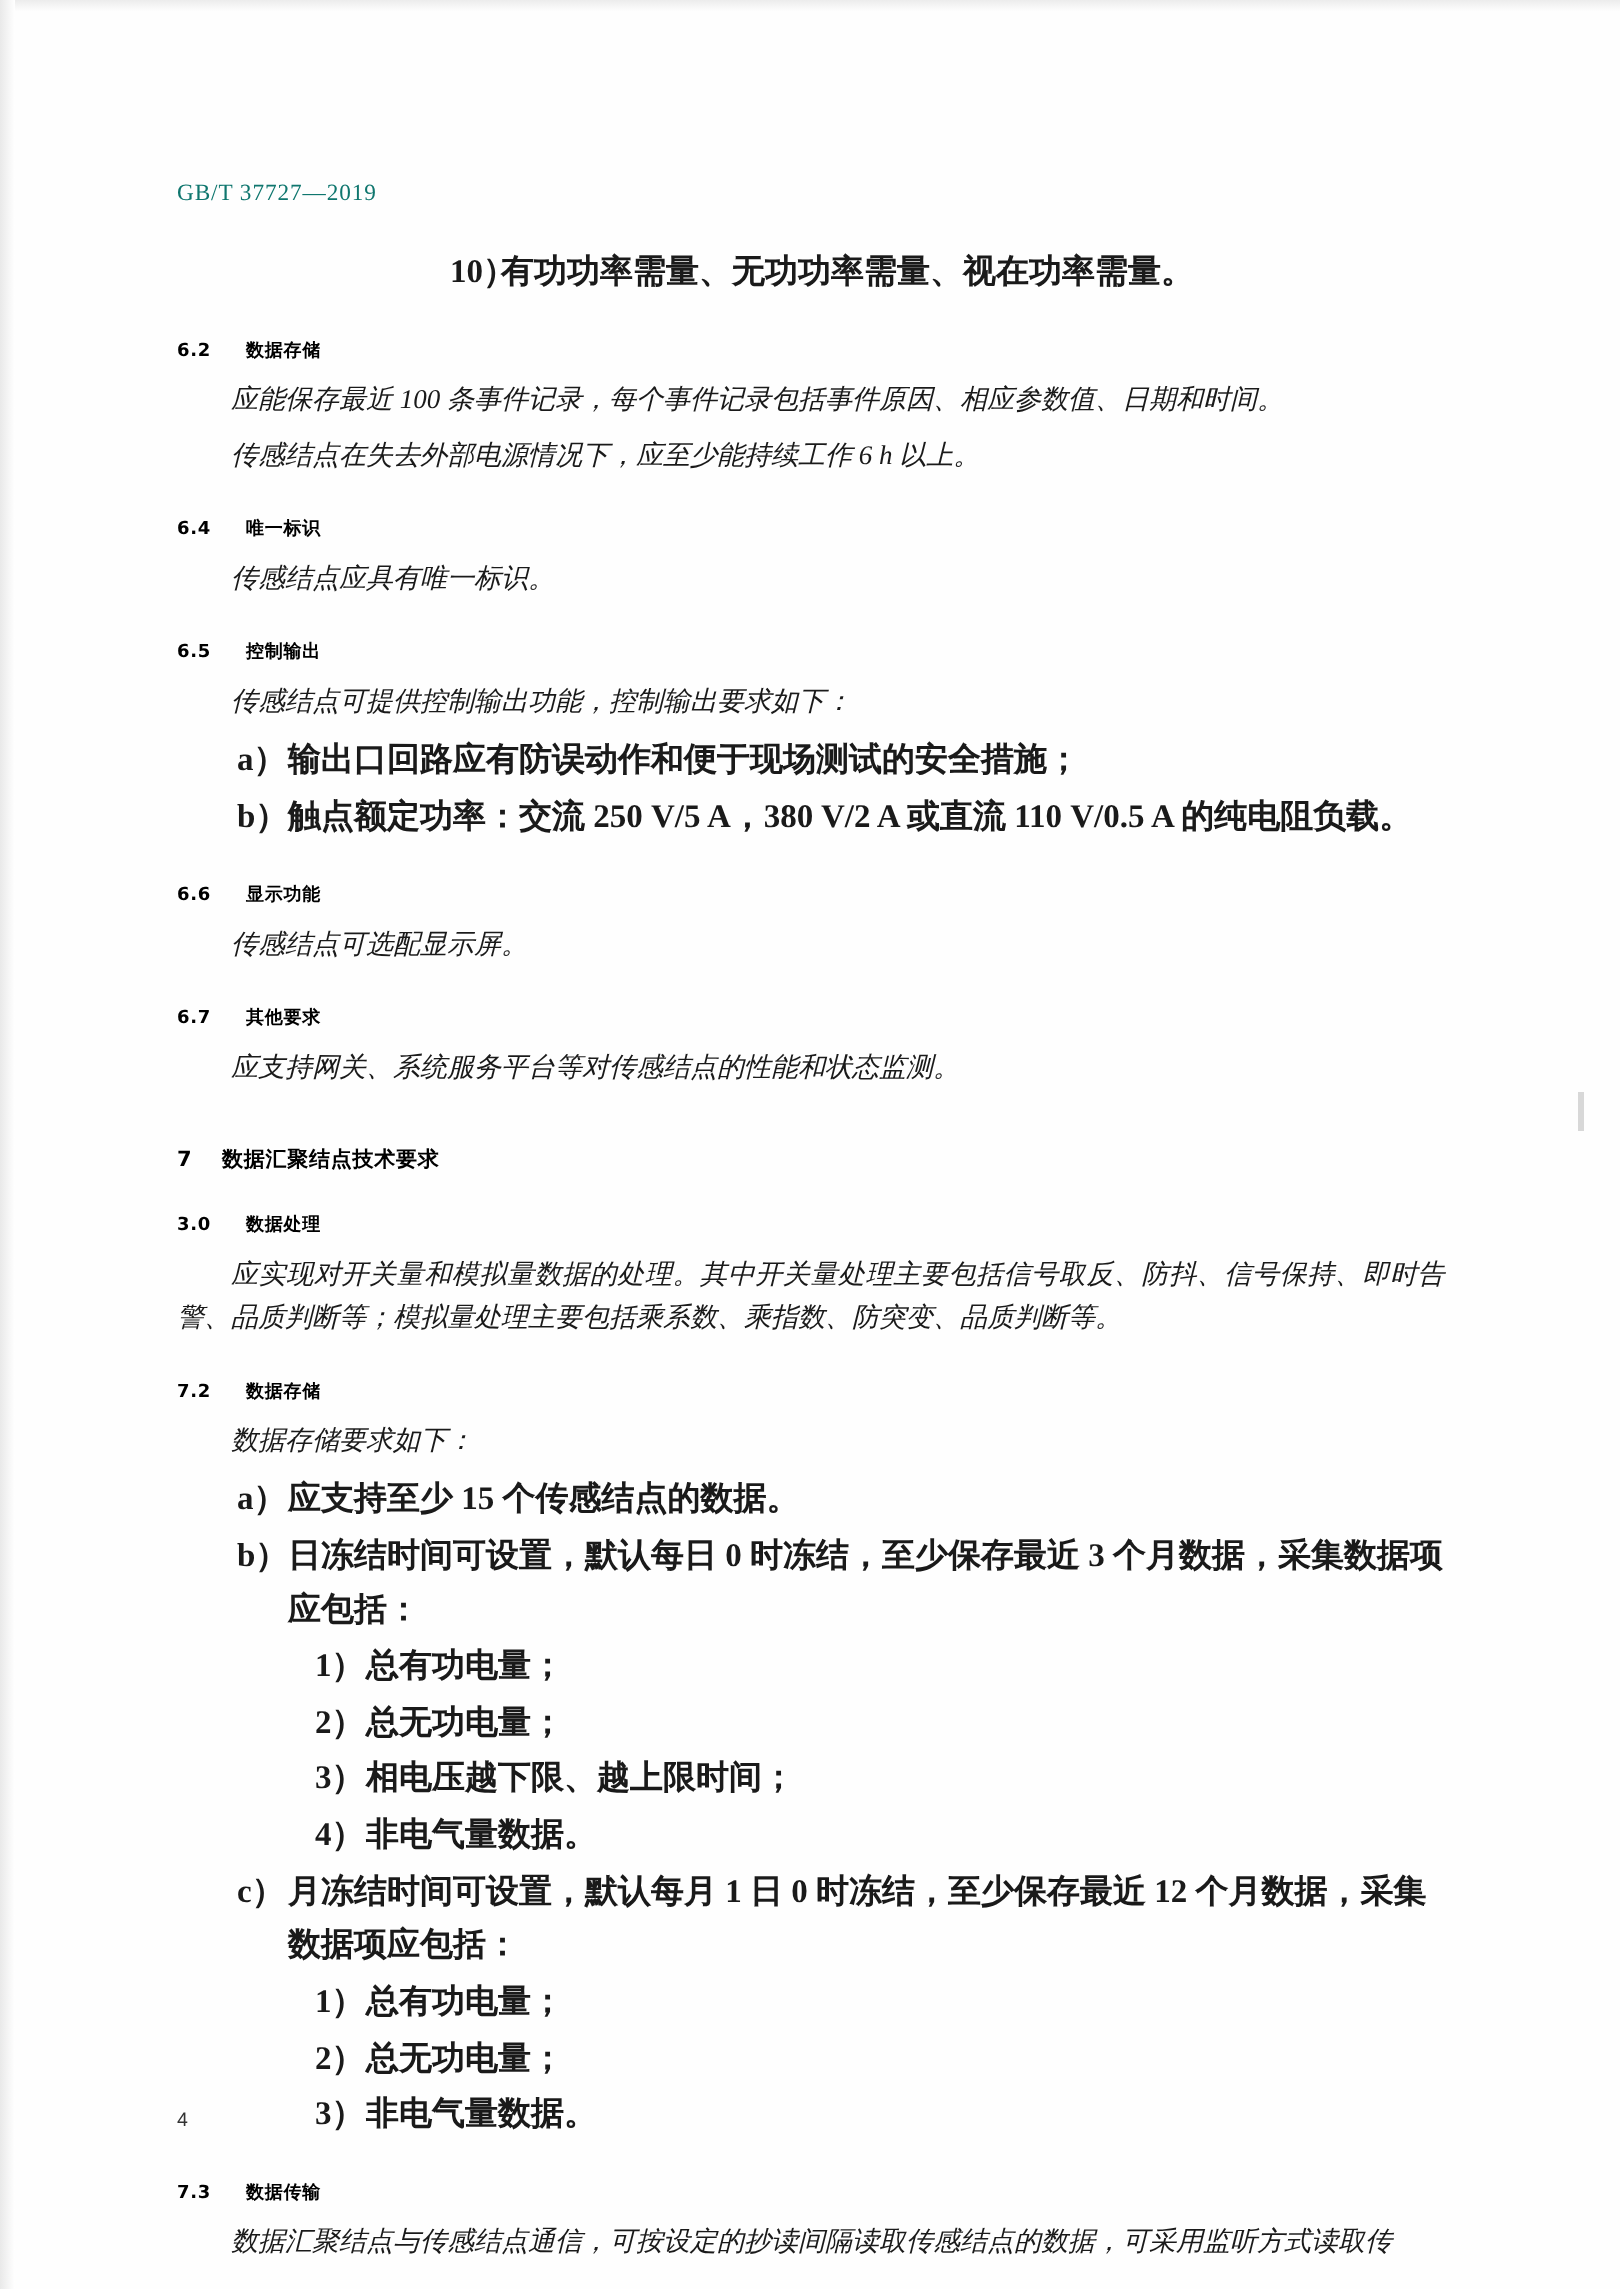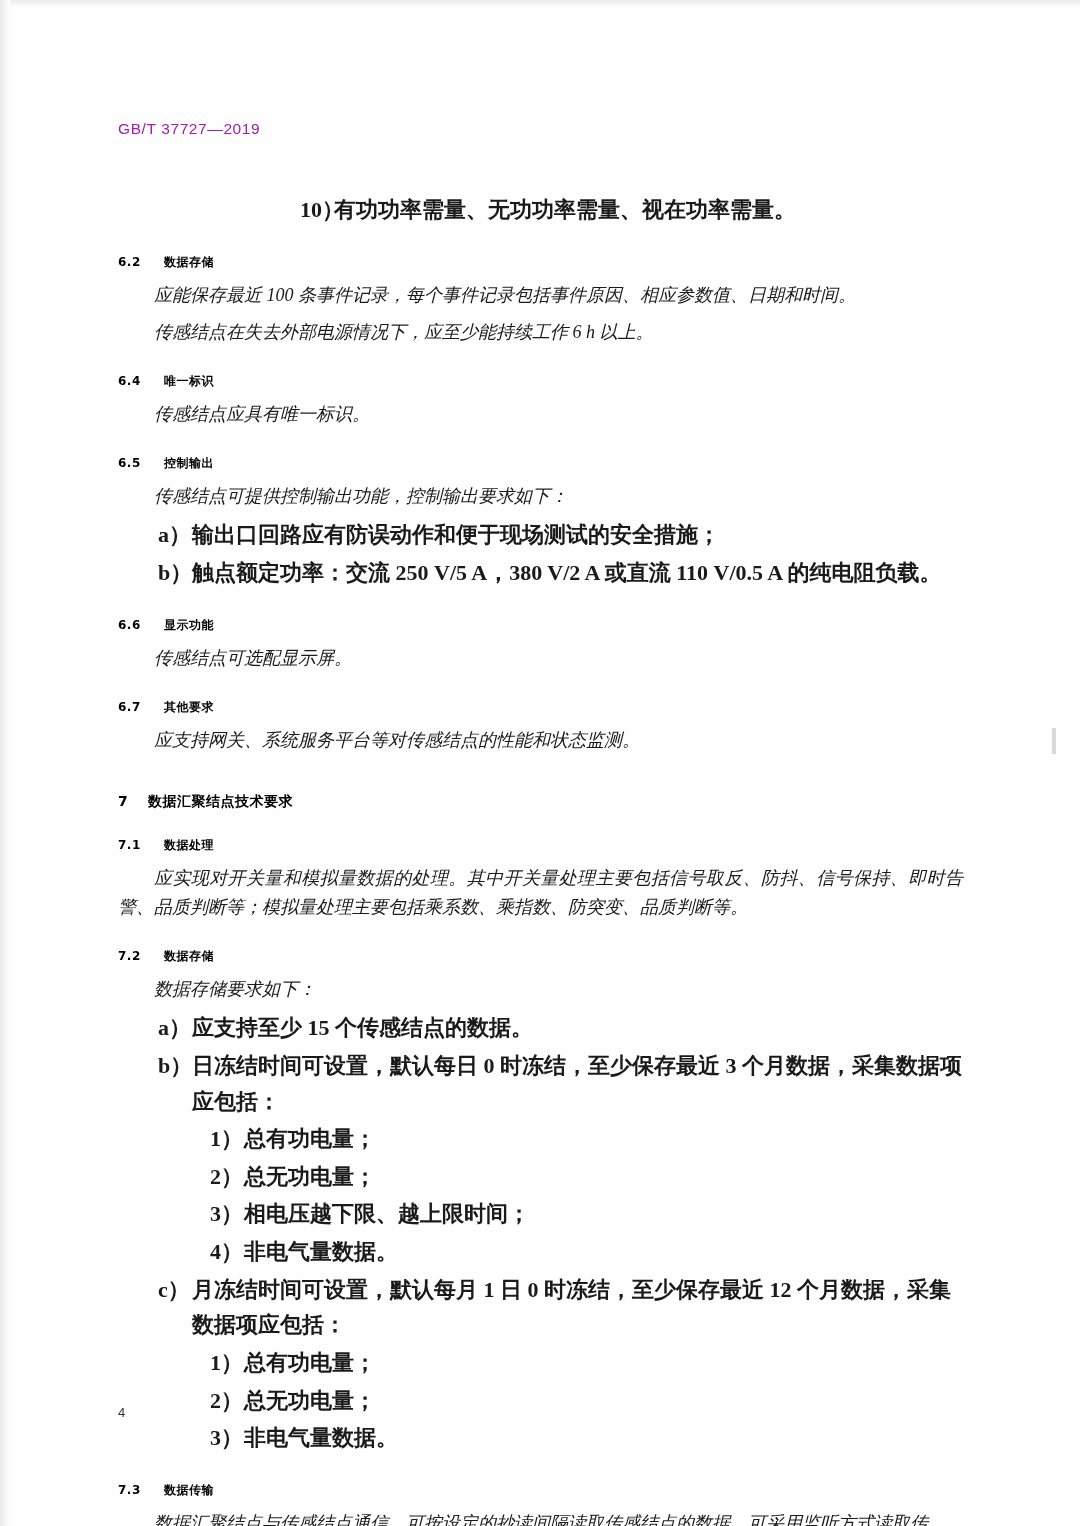--- a/index.html
+++ b/index.html
@@ -26,25 +26,25 @@
     height: 1526px;
     background: #fefefe;
   }
   .content {
     position: absolute;
     left: 118px;
     top: 120px;
     width: 845px;
   }
   .header {
-    font-family: Liberation Sans, sans-serif;
+    font-family: Liberation Serif, serif;
     font-size: 15.5px;
     letter-spacing: 0.6px;
-    color: #a21caf;
-    margin-bottom: 54px;
+    color: #0f766e;
+    margin-bottom: 25px;
   }
   .h2 {
     font-family: "DejaVu Sans", "Liberation Sans", sans-serif;
     font-weight: bold;
     font-size: 12px;
     color: #000;
     margin: 26px 0 10px 0;
     letter-spacing: 0.5px;
   }
   .h2 .num {
@@ -159,21 +159,21 @@
           </div>
           <div class="listrow lvl1">
             <span class="mark">b）</span>
             <span class="txt">触点额定功率：交流 250 V/5 A，380 V/2 A 或直流 110 V/0.5 A 的纯电阻负载。</span>
           </div>
           <div class="h2"><span class="num">6.6</span><span>显示功能</span></div>
           <div class="para">传感结点可选配显示屏。</div>
           <div class="h2"><span class="num">6.7</span><span>其他要求</span></div>
           <div class="para">应支持网关、系统服务平台等对传感结点的性能和状态监测。</div>
           <div class="h1"><span class="num">7</span><span>数据汇聚结点技术要求</span></div>
-          <div class="h2"><span class="num">7.1</span><span>数据处理</span></div>
+          <div class="h2"><span class="num">3.0</span><span>数据处理</span></div>
           <div class="para">应实现对开关量和模拟量数据的处理。其中开关量处理主要包括信号取反、防抖、信号保持、即时告警、品质判断等；模拟量处理主要包括乘系数、乘指数、防突变、品质判断等。</div>
           <div class="h2"><span class="num">7.2</span><span>数据存储</span></div>
           <div class="para">数据存储要求如下：</div>
           <div class="listrow lvl1">
             <span class="mark">a）</span>
             <span class="txt">应支持至少 15 个传感结点的数据。</span>
           </div>
           <div class="listrow lvl1">
             <span class="mark">b）</span>
             <span class="txt">日冻结时间可设置，默认每日 0 时冻结，至少保存最近 3 个月数据，采集数据项应包括：</span>

